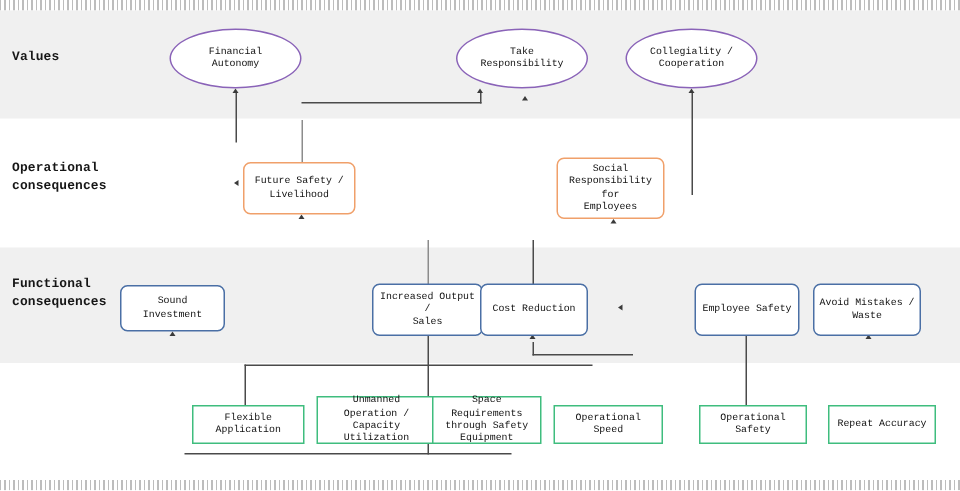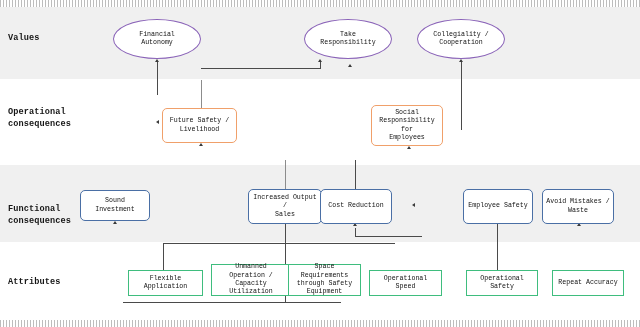--- a/index.html
+++ b/index.html
@@ -23,21 +23,21 @@
   #edge-bottom{bottom:0;}
 
   
   .row-label{
     position:absolute;left:8px;width:96px;
     font-size:8.6px;font-weight:bold;line-height:1.35;
     color:#161616;letter-spacing:.1px;
   }
   #label-values{top:33px;}
   #label-psycho{top:107px;}
-  #label-functional{top:204px;}
+  #label-functional{top:184px;}
   #label-attributes{top:277px;}
 
   
   .node{
     position:absolute;box-sizing:border-box;
     display:flex;align-items:center;justify-content:center;
     text-align:center;line-height:1.28;
     font-size:6.6px;color:#111;
     padding:1px 3px;background:#ffffff;
   }
@@ -88,23 +88,20 @@
     <div>Values</div>
   </div>
   <div class="row-label" id="label-psycho">
     <div>Operational</div>
     <div>consequences</div>
   </div>
   <div class="row-label" id="label-functional">
     <div>Functional</div>
     <div>consequences</div>
   </div>
-  <div class="row-label" id="label-attributes">
-    <div>Attributes</div>
-  </div>
 
   <div class="conn vline" style="left:157px;top:62px;height:33px;"></div>
   <div class="arrow-up" style="left:154.5px;top:58.5px;"></div>
 
   <div class="conn hline" style="left:201px;top:68px;width:120px;"></div>
   <div class="conn vline" style="left:320px;top:62px;height:7px;"></div>
   <div class="arrow-up" style="left:317.5px;top:58.5px;"></div>
 
   <div class="arrow-up" style="left:347.5px;top:63.5px;"></div>
 

